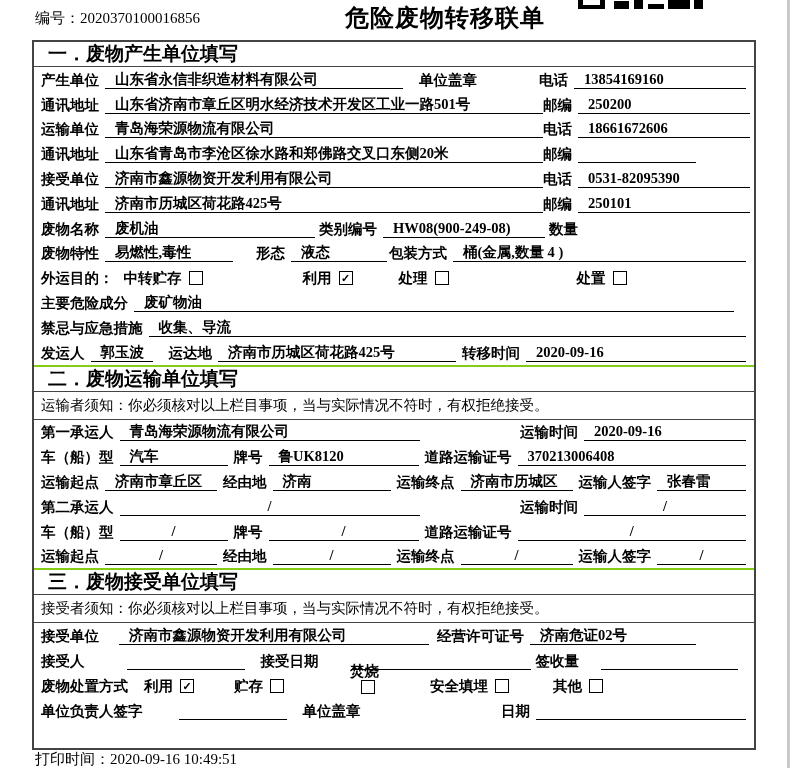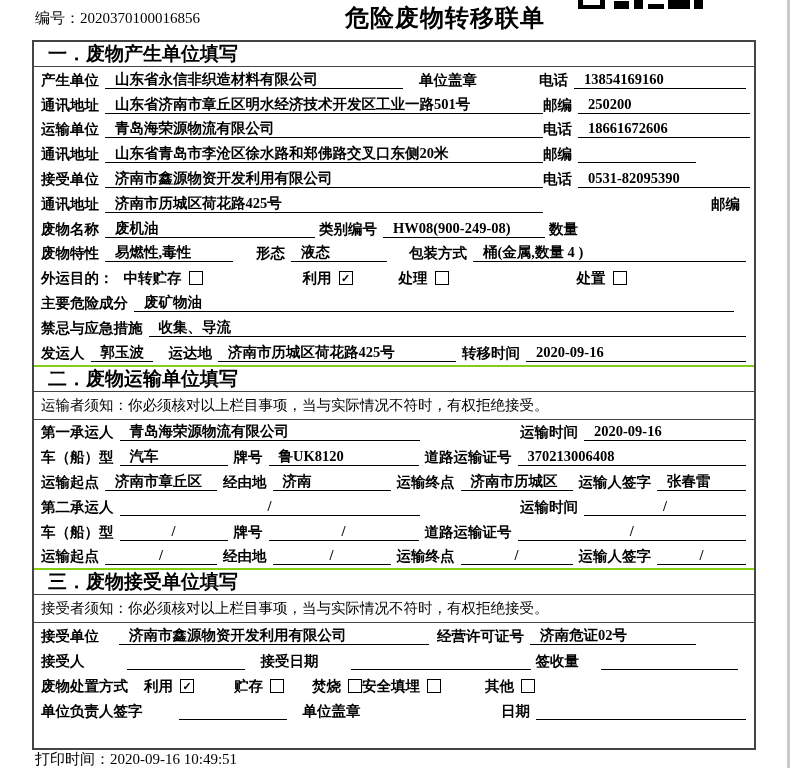--- a/index.html
+++ b/index.html
@@ -93,34 +93,35 @@
             <div class="u" style="width: 438px;">济南市鑫源物资开发利用有限公司</div>
             <div class="sp"></div>
             <div class="lb">电话</div>
             <div class="u" style="width: 172px;">0531-82095390</div>
           </div>
           <div class="row">
             <div class="lb">通讯地址</div>
             <div class="u" style="width: 438px;">济南市历城区荷花路425号</div>
             <div class="sp"></div>
             <div class="lb">邮编</div>
+            <div class="u" style="width: 172px;">250101</div>
           </div>
           <div class="row">
             <div class="lb">废物名称</div>
             <div class="u" style="width: 210px;">废机油</div>
             <div class="lb" style="margin-left: 4px;">类别编号</div>
             <div class="u" style="width: 162px;">HW08(900-249-08)</div>
             <div class="lb" style="margin-left: 4px;">数量</div>
           </div>
           <div class="row">
             <div class="lb">废物特性</div>
             <div class="u" style="width: 128px;">易燃性,毒性</div>
             <div class="lb" style="margin-left: 23px;">形态</div>
             <div class="u" style="width: 96px;">液态</div>
-            <div class="lb" style="margin-left: 22px;">包装方式</div>
+            <div class="lb" style="margin-left: 2px;">包装方式</div>
             <div class="u fill">桶(金属,数量 4 )</div>
           </div>
           <div class="row">
             <div class="lb">外运目的：</div>
             <div class="cbw" style="margin-left: 4px;">
               <span class="cbt">中转贮存</span>
               <span class="box"></span>
             </div>
             <div class="cbw" style="margin-left: 100px;">
               <span class="cbt">利用</span>
@@ -233,25 +234,25 @@
           <div class="row">
             <div class="lb">废物处置方式</div>
             <div class="cbw" style="margin-left: 10px;">
               <span class="cbt">利用</span>
               <span class="box">✓</span>
             </div>
             <div class="cbw" style="margin-left: 40px;">
               <span class="cbt">贮存</span>
               <span class="box"></span>
             </div>
-            <div class="cbw" style="margin-left: 28px;">
+            <div class="cbw" style="margin-left: 66px; flex-direction: column;">
               <span class="cbt">焚烧</span>
               <span class="box"></span>
             </div>
-            <div class="cbw" style="">
+            <div class="cbw" style="margin-left: 44px;">
               <span class="cbt">安全填埋</span>
               <span class="box"></span>
             </div>
             <div class="cbw" style="margin-left: 44px;">
               <span class="cbt">其他</span>
               <span class="box"></span>
             </div>
           </div>
           <div class="row">
             <div class="lb">单位负责人签字</div>

